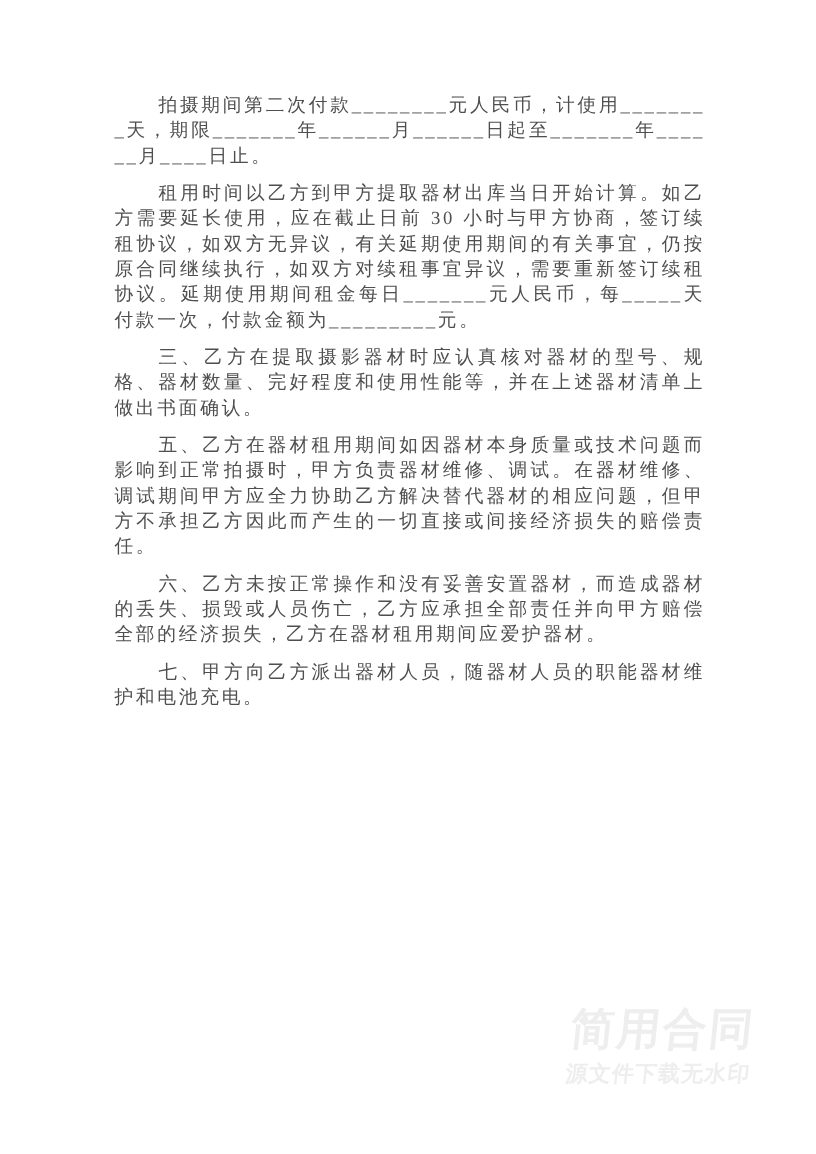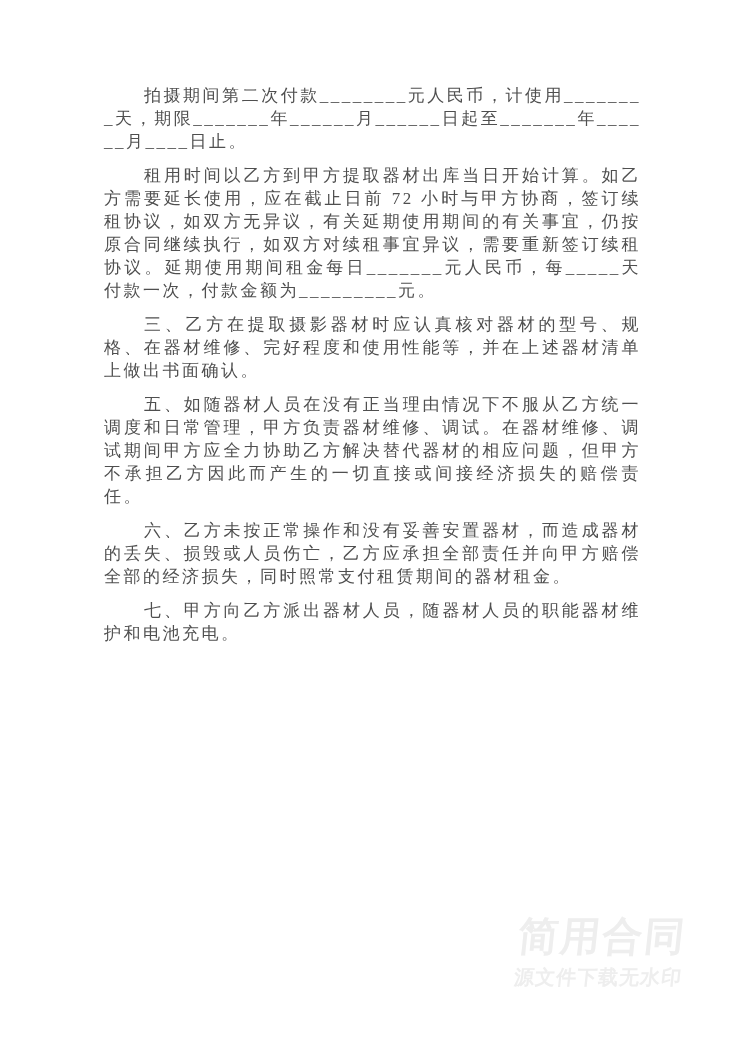--- a/index.html
+++ b/index.html
@@ -64,24 +64,24 @@
     white-space: nowrap;
   }
 </style>
 </head>
 <body>
 
 <div class="page">
 
   <div class="content">
     <p>拍摄期间第二次付款________元人民币，计使用________天，期限_______年______月______日起至_______年______月____日止。</p>
-    <p>租用时间以乙方到甲方提取器材出库当日开始计算。如乙方需要延长使用，应在截止日前 72 小时与甲方协商，签订续租协议，如双方无异议，有关延期使用期间的有关事宜，仍按原合同继续执行，如双方对续租事宜异议，需要重新签订续租协议。延期使用期间租金每日_______元人民币，每_____天付款一次，付款金额为_________元。</p>
-    <p>三、乙方在提取摄影器材时应认真核对器材的型号、规格、在器材维修、完好程度和使用性能等，并在上述器材清单上做出书面确认。</p>
-    <p>五、如随器材人员在没有正当理由情况下不服从乙方统一调度和日常管理，甲方负责器材维修、调试。在器材维修、调试期间甲方应全力协助乙方解决替代器材的相应问题，但甲方不承担乙方因此而产生的一切直接或间接经济损失的赔偿责任。</p>
-    <p>六、乙方未按正常操作和没有妥善安置器材，而造成器材的丢失、损毁或人员伤亡，乙方应承担全部责任并向甲方赔偿全部的经济损失，同时照常支付租赁期间的器材租金。</p>
+    <p>租用时间以乙方到甲方提取器材出库当日开始计算。如乙方需要延长使用，应在截止日前 30 小时与甲方协商，签订续租协议，如双方无异议，有关延期使用期间的有关事宜，仍按原合同继续执行，如双方对续租事宜异议，需要重新签订续租协议。延期使用期间租金每日_______元人民币，每_____天付款一次，付款金额为_________元。</p>
+    <p>三、乙方在提取摄影器材时应认真核对器材的型号、规格、器材数量、完好程度和使用性能等，并在上述器材清单上做出书面确认。</p>
+    <p>五、乙方在器材租用期间如因器材本身质量或技术问题而影响到正常拍摄时，甲方负责器材维修、调试。在器材维修、调试期间甲方应全力协助乙方解决替代器材的相应问题，但甲方不承担乙方因此而产生的一切直接或间接经济损失的赔偿责任。</p>
+    <p>六、乙方未按正常操作和没有妥善安置器材，而造成器材的丢失、损毁或人员伤亡，乙方应承担全部责任并向甲方赔偿全部的经济损失，乙方在器材租用期间应爱护器材。</p>
     <p>七、甲方向乙方派出器材人员，随器材人员的职能器材维护和电池充电。</p>
   </div>
 
   <div class="watermark">
     <div class="wm-title">简用合同</div>
     <div class="wm-subtitle">源文件下载无水印</div>
   </div>
 
 </div>
 

